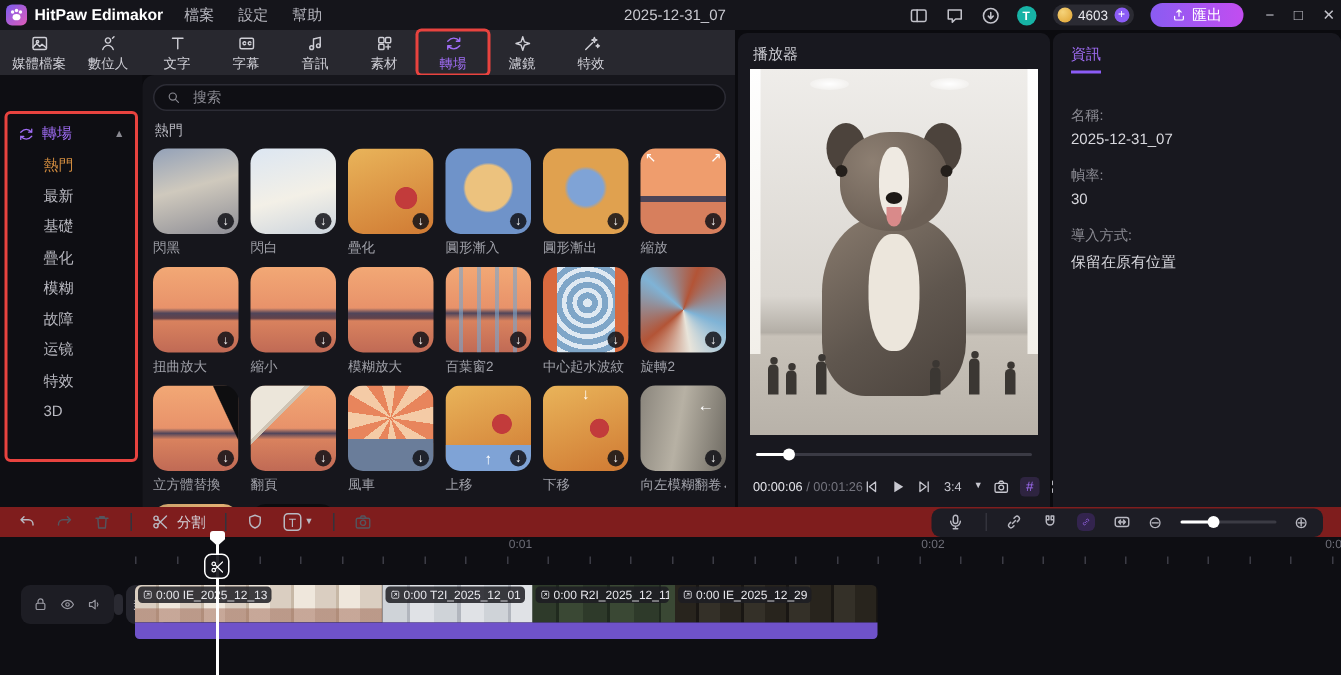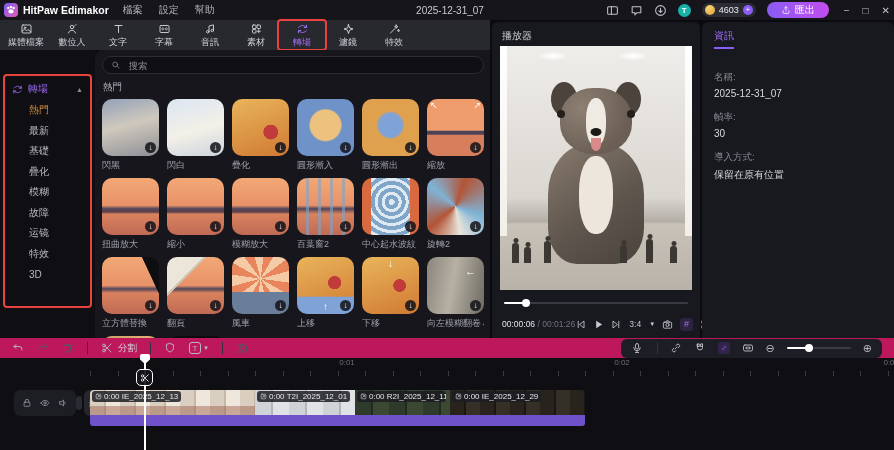--- a/index.html
+++ b/index.html
@@ -138,21 +138,21 @@
             display:flex;align-items:center;justify-content:center;}
   
   .info{position:absolute;top:22px;left:702px;width:192px;height:316px;background:#18181f;border-radius:6px 6px 0 0;}
   .info-tab{display:inline-block;margin:7px 0 0 12px;font-size:10px;color:#a06df5;padding-bottom:4px;
             border-bottom:2px solid #8b5cf6;}
   .info-fields{padding:10px 12px;font-size:9.5px;}
   .if-label{color:#8a8a92;margin-top:12px;}
   .if-value{color:#d8d8de;margin-top:4px;font-size:10px;}
   
   .tl-bar{position:absolute;top:338px;left:0;right:0;height:20px;display:flex;align-items:center;
-          padding:0 12px;gap:13px;color:#b9b9c2;background:#be185d;}
+          padding:0 12px;gap:13px;color:#b9b9c2;background:#7f1d1d;}
   .tl-bar .ic{width:12px;height:12px;}
   .tl-bar .dim{color:#55555e;}
   .vdiv{width:1px;height:12px;background:#33333c;}
   .split-label{font-size:9.5px;color:#d5d5dc;margin-left:-8px;}
   .ttool{display:flex;align-items:center;gap:2px;}
   .ttool .tbox{width:12px;height:12px;border:1.3px solid #b9b9c2;border-radius:3px;font-size:8px;
                display:flex;align-items:center;justify-content:center;}
   .tl-right{margin-left:auto;display:flex;align-items:center;gap:12px;background:#1d1d25;
             border-radius:6px;padding:3px 10px;}
   .ripple-on{color:#a06df5;background:#33244e;border-radius:4px;padding:1px 3px;}

